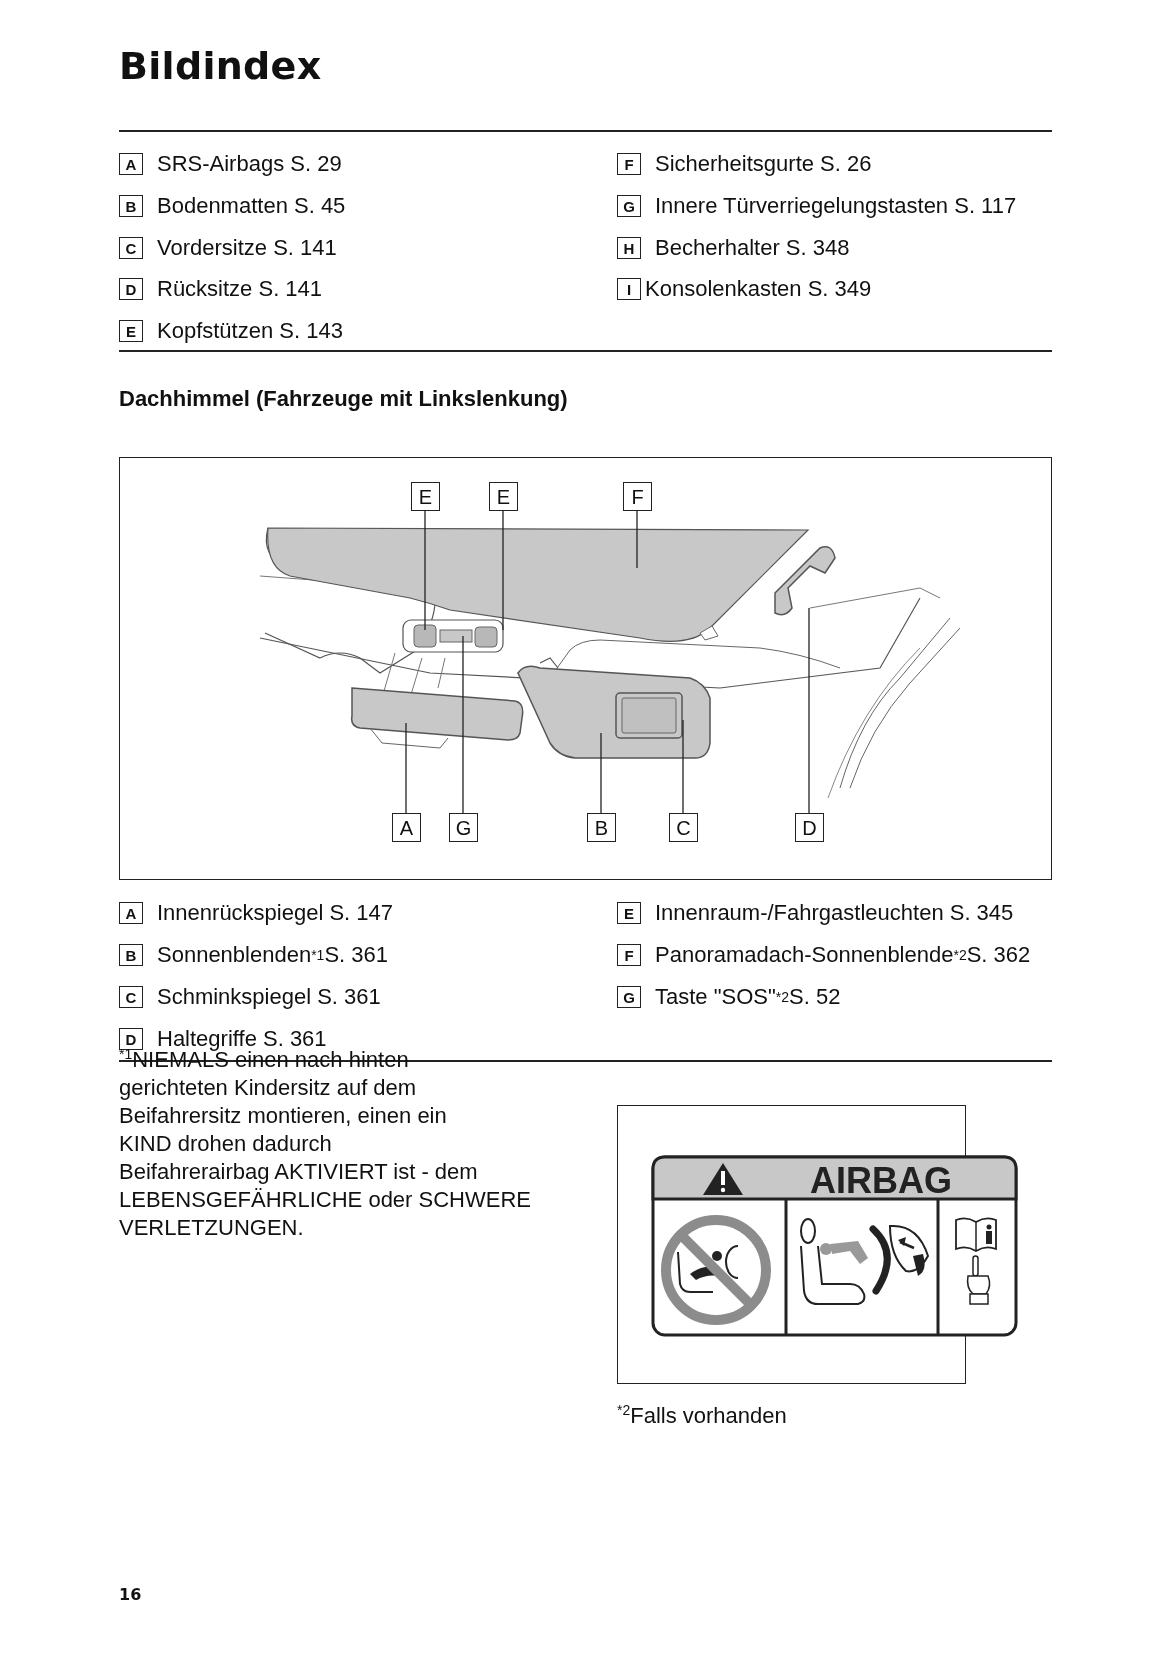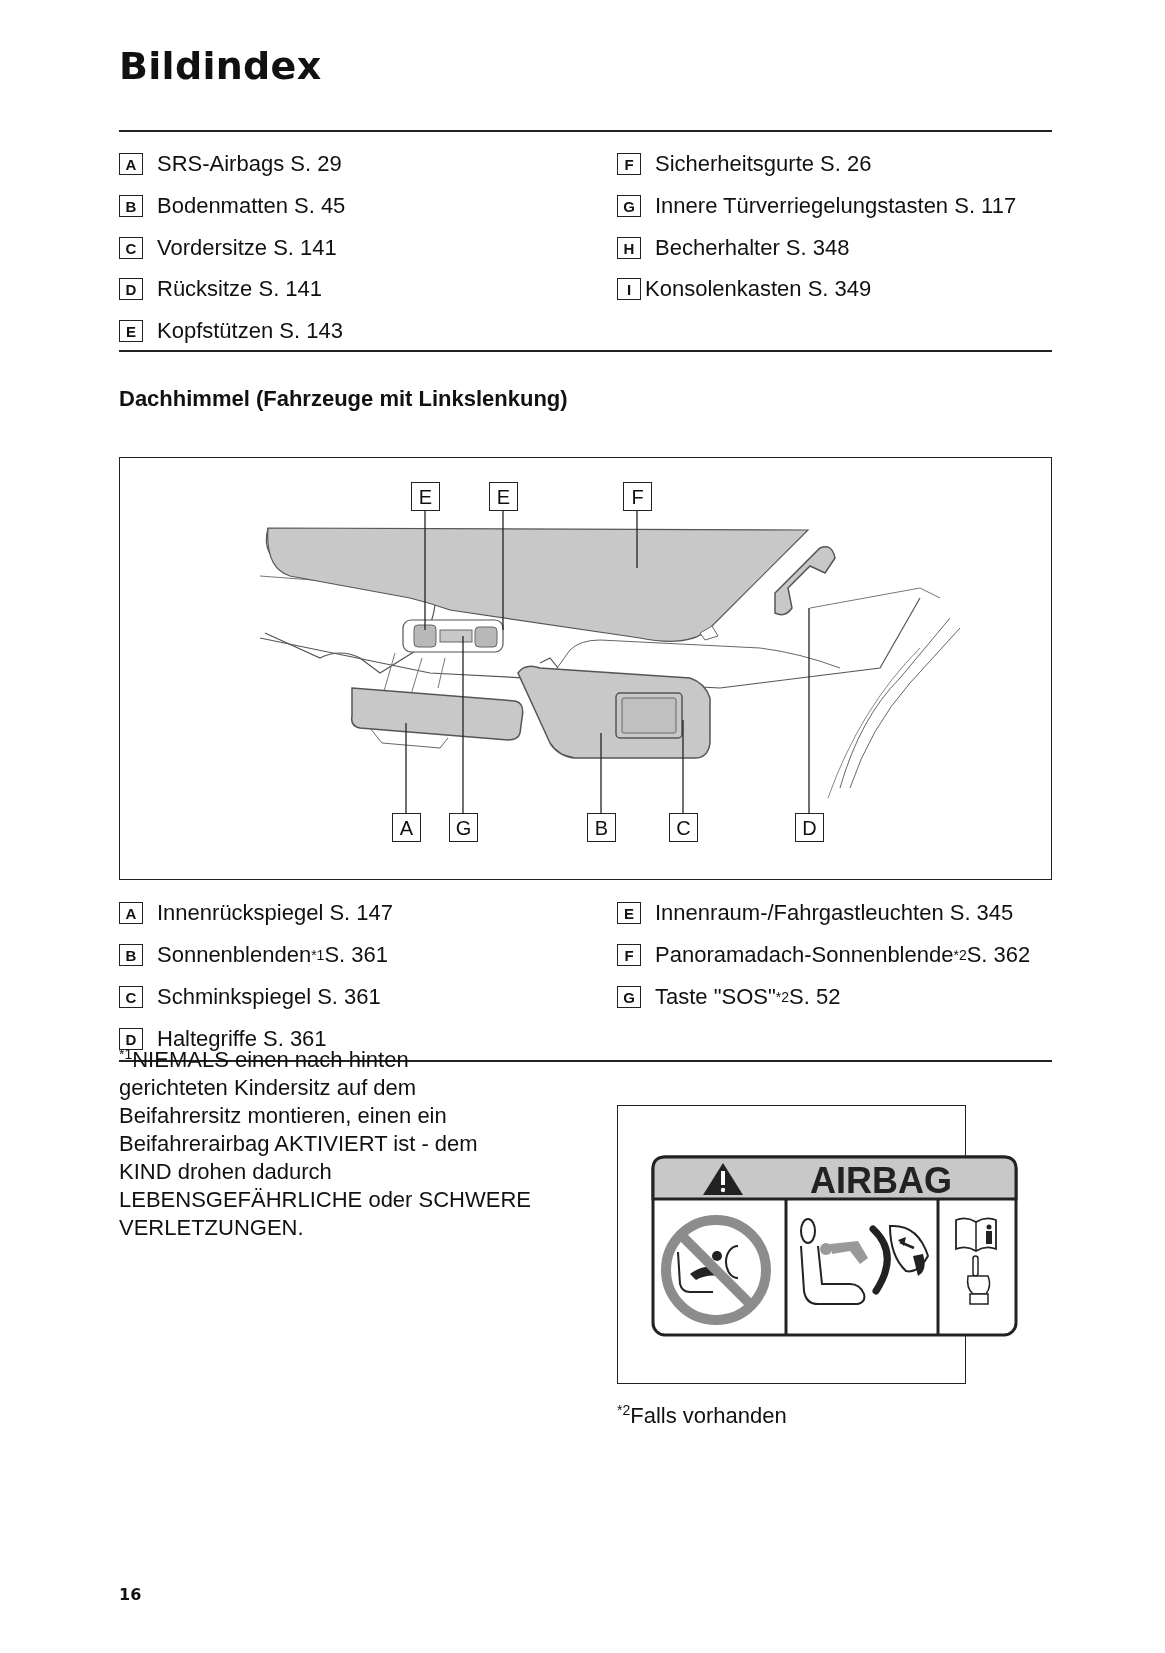--- a/index.html
+++ b/index.html
@@ -156,22 +156,22 @@
     <span class="sup">*2</span>
     <span>S. 52</span>
   </div>
 
 <div class="hr" style="top:1060px;"></div>
 
 <div class="abs note">
   <div><span class="sup">*1</span><span>NIEMALS einen nach hinten</span></div>
   <div>gerichteten Kindersitz auf dem</div>
   <div>Beifahrersitz montieren, einen ein</div>
+  <div>KIND drohen dadurch</div>
   <div>Beifahrerairbag AKTIVIERT ist - dem</div>
-  <div>KIND drohen dadurch</div>
   <div>LEBENSGEFÄHRLICHE oder SCHWERE</div>
   <div>VERLETZUNGEN.</div>
 </div>
 
 <div class="abs labelbox">
   <svg width="430" height="276" viewBox="0 0 430 276">
     <rect x="35" y="51" width="363" height="178" rx="12" fill="#fff" stroke="#222" stroke-width="3"></rect>
     <path d="M 47 51 L 386 51 Q 398 51 398 63 L 398 93 L 35 93 L 35 63 Q 35 51 47 51 Z" fill="#c8c8c8" stroke="#222" stroke-width="3"></path>
 
     <g>

